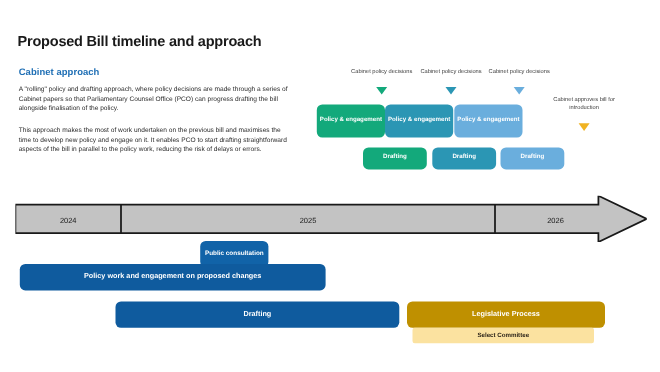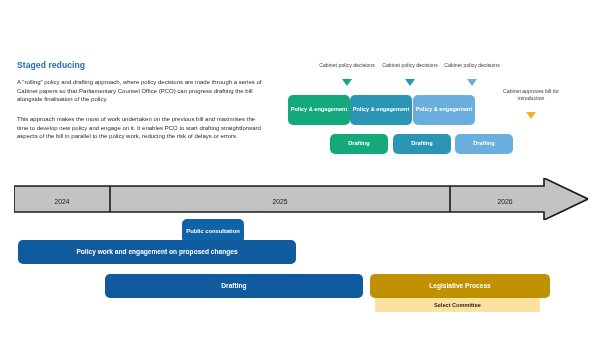--- a/index.html
+++ b/index.html
@@ -64,21 +64,22 @@
     padding: 0 3px;
   }
   .bar.small { font-size: 5.8px; line-height: 7px; }
   .bar.dark-txt { color: #2b2318; font-size: 5.6px; font-weight: bold; }
 </style>
 </head>
 <body>
 
 <div id="slide">
 
-  <div class="subhead">Staged reducing</div>
+  <div class="title">Proposed Bill timeline and approach</div>
+  <div class="subhead">Cabinet approach</div>
   <div class="para p1">A "rolling" policy and drafting approach, where policy decisions are made through a series of Cabinet papers so that Parliamentary Counsel Office (PCO) can progress drafting the bill alongside finalisation of the policy.</div>
   <div class="para p2">This approach makes the most of work undertaken on the previous bill and maximises the time to develop new policy and engage on it. It enables PCO to start drafting straightforward aspects of the bill in parallel to the policy work, reducing the risk of delays or errors.</div>
 
   <div>
 
     <div class="cab-lbl" style="left:316px; top:62px; width:62px;">Cabinet policy decisions</div>
     <div class="cab-lbl" style="left:379px; top:62px; width:62px;">Cabinet policy decisions</div>
     <div class="cab-lbl" style="left:441px; top:62px; width:62px;">Cabinet policy decisions</div>
     <div class="cab-lbl" style="left:500px; top:88px; width:62px;">Cabinet approves bill for introduction</div>
 

